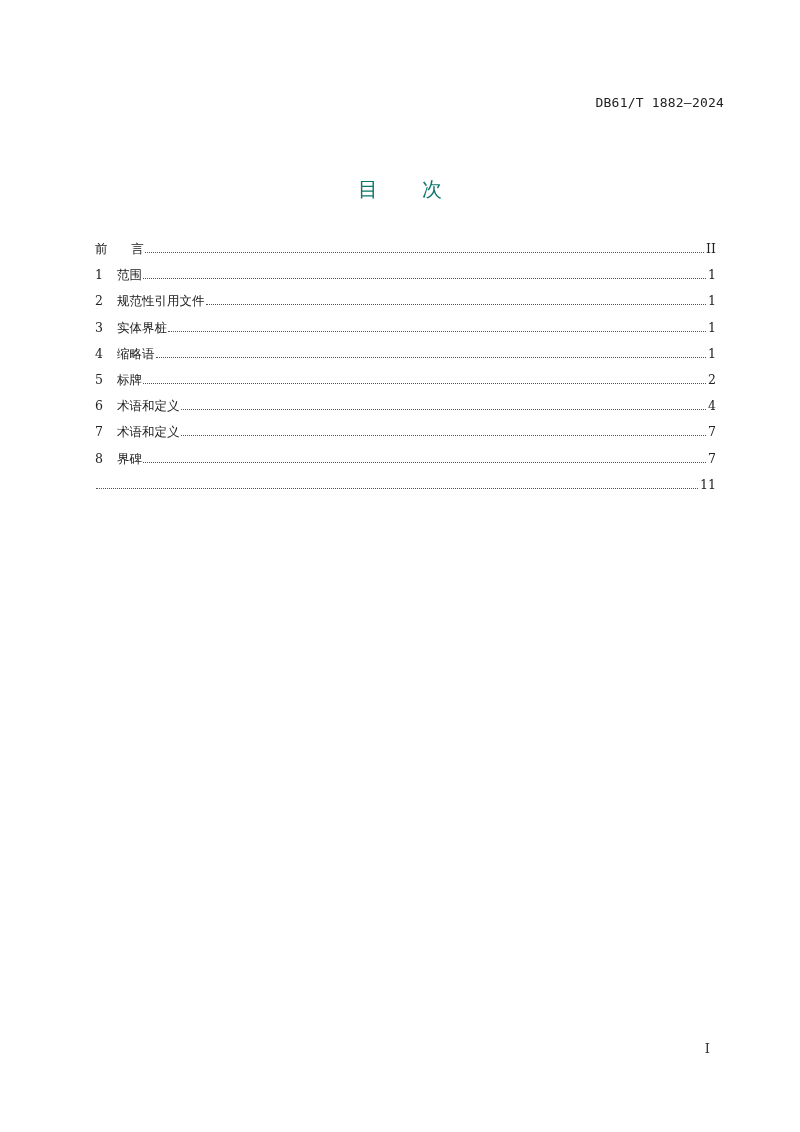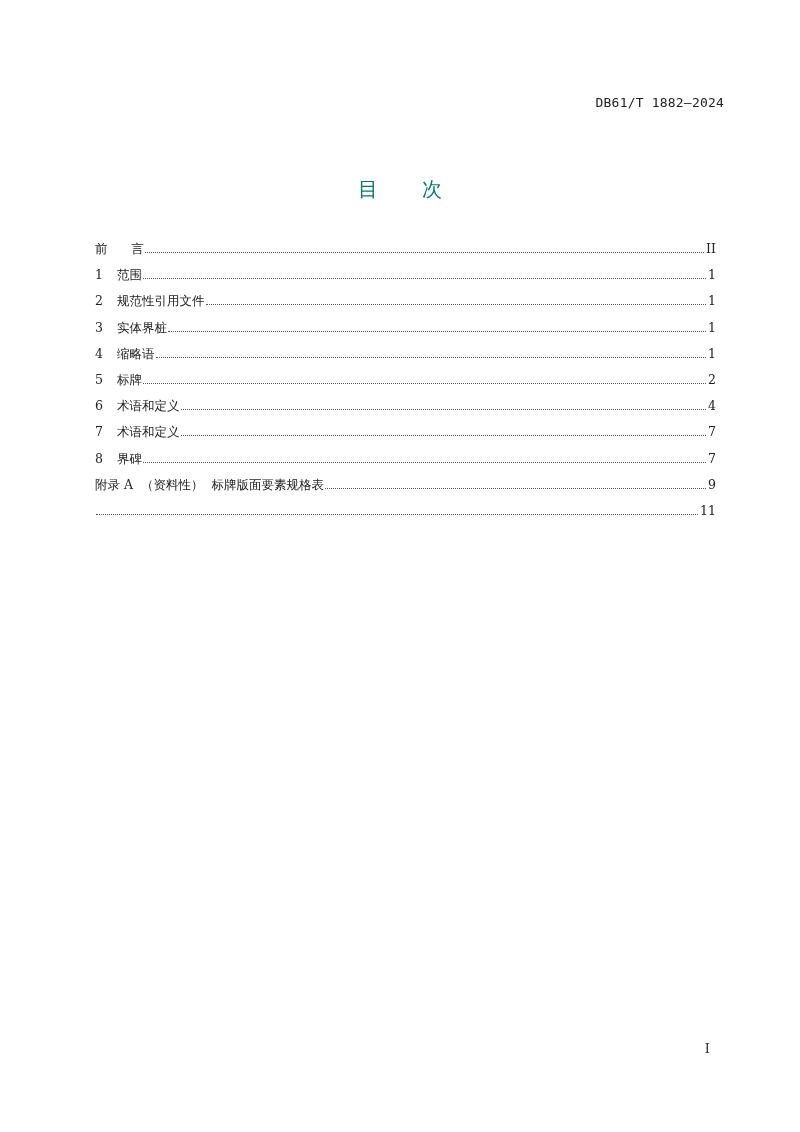--- a/index.html
+++ b/index.html
@@ -76,23 +76,18 @@
       <span class="dots"></span>
       <span class="page">7</span>
     </div>
   <div class="row">
       <span class="num">8</span>
       <span class="label">界碑</span>
       <span class="dots"></span>
       <span class="page">7</span>
     </div>
   <div class="row">
-      <span class="label">附录 A  （资料性）  标牌版面要素规格表</span>
-      <span class="dots"></span>
-      <span class="page">9</span>
-    </div>
-  <div class="row">
       <span class="dots"></span>
       <span class="page">11</span>
     </div>
 </div>
 
 <div class="page-footer">I</div>
 
 </body></html>

